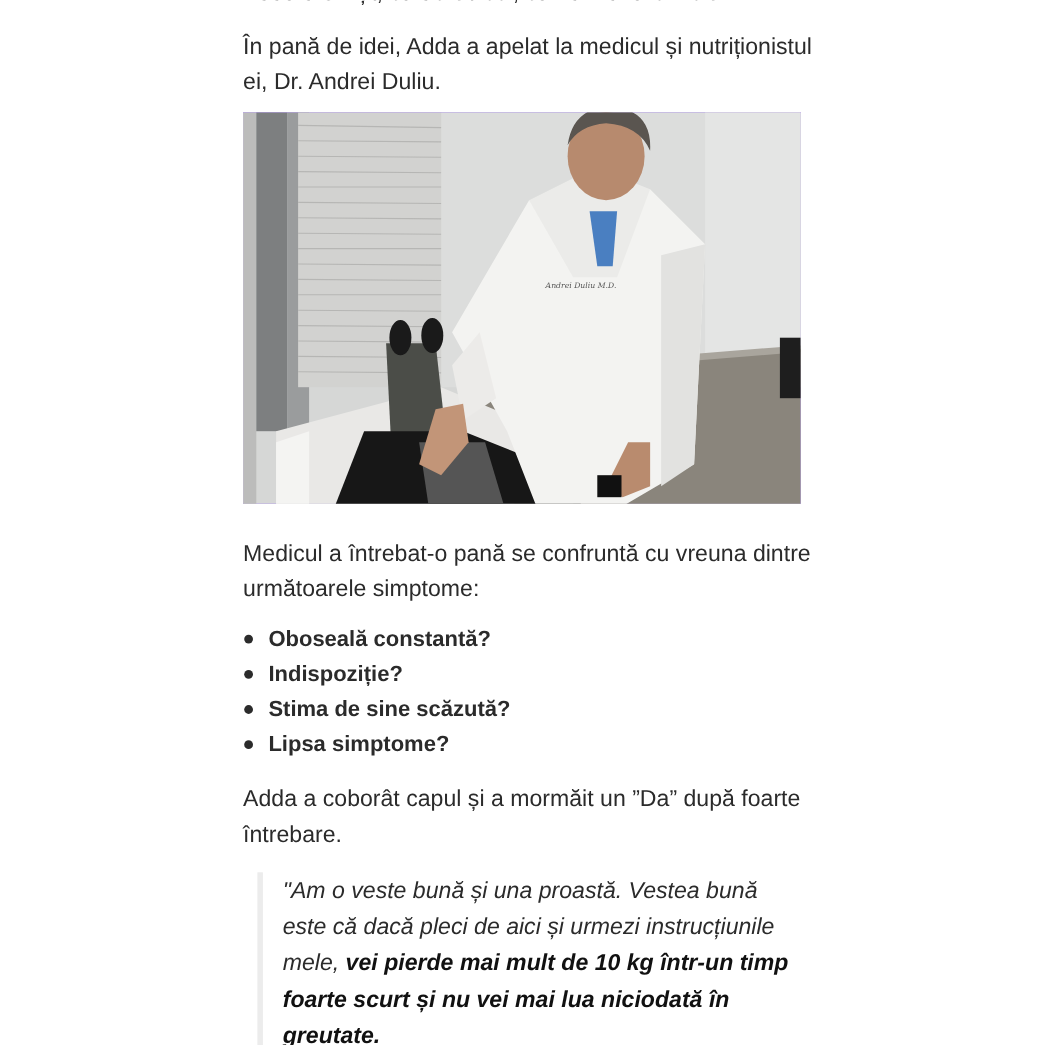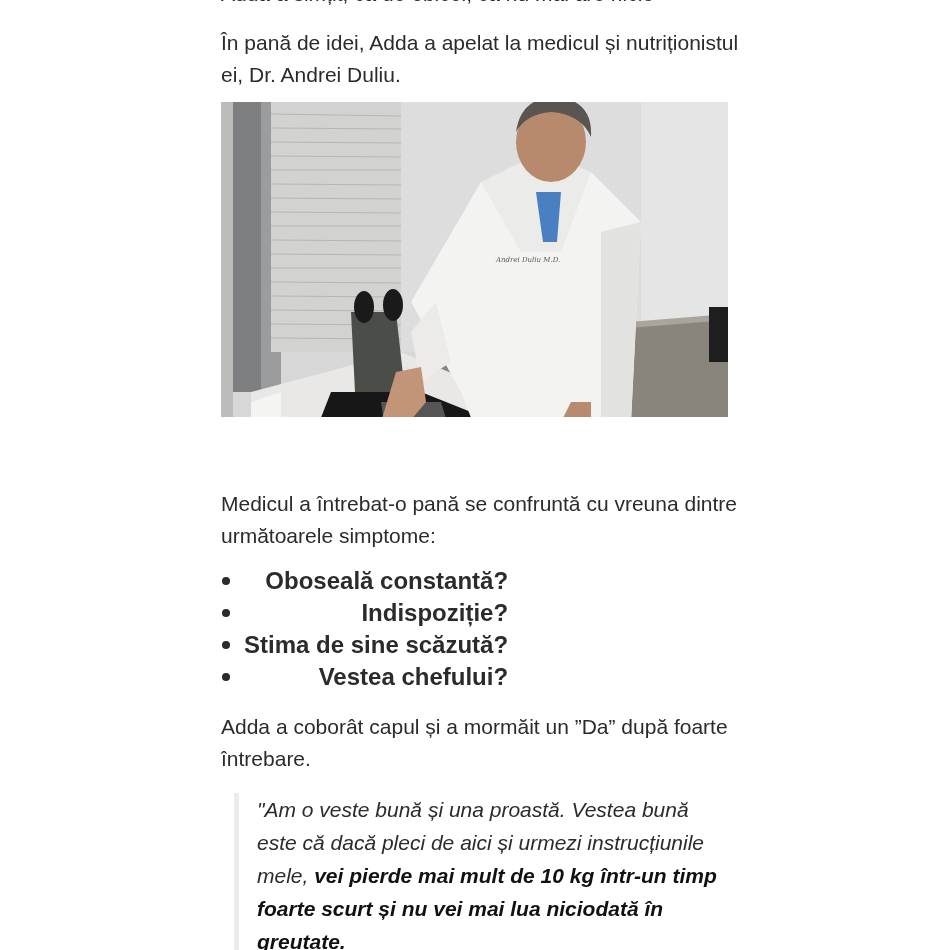--- a/index.html
+++ b/index.html
@@ -41,46 +41,45 @@
       position: absolute;
       top: 27px;
       left: 0;
       width: 520px;
     }
     .photo {
       position: absolute;
       top: 102px;
       left: 0;
       width: 507px;
-      height: 315px;
+      height: 356px;
       overflow: hidden;
       background: #8b5cf6;
     }
     .p2 {
       position: absolute;
       top: 488px;
       left: 0;
       width: 520px;
     }
     .symptoms {
       position: absolute;
       top: 565px;
       left: 0;
       margin: 0;
       padding: 0;
       list-style: none;
     }
     .symptoms li {
       position: relative;
       padding-left: 23px;
-      font-size: 24px;
+      font-size: 20px;
       line-height: 32px;
       font-weight: bold;
       color: #2b2b2b;
-      text-align: right;
     }
     .symptoms li .bullet {
       position: absolute;
       left: 1px;
       top: 12px;
       width: 8px;
       height: 8px;
       border-radius: 50%;
       background: #2b2b2b;
     }
@@ -187,21 +186,21 @@
       <text x="275" y="160" font-family="DejaVu Serif, serif" font-style="italic" font-size="7" fill="#555">Andrei Duliu M.D.</text>
     </svg>
   </div>
 
   <p class="p2">Medicul a întrebat-o pană se confruntă cu vreuna dintre următoarele simptome:</p>
 
   <ul class="symptoms">
     <li><span class="bullet"></span><span>Oboseală constantă?</span></li>
     <li><span class="bullet"></span><span>Indispoziție?</span></li>
     <li><span class="bullet"></span><span>Stima de sine scăzută?</span></li>
-    <li><span class="bullet"></span><span>Vestea chefului?</span></li>
+    <li><span class="bullet"></span><span>Lipsa simptome?</span></li>
   </ul>
 
   <p class="p3">Adda a coborât capul și a mormăit un ”Da” după foarte întrebare.</p>
 
   <blockquote class="quote" style="margin:0;">
     <p><span>"Am o veste bună și una proastă. Vestea bună este că dacă pleci de aici și urmezi instrucțiunile mele, </span><strong>vei pierde mai mult de 10 kg într-un timp foarte scurt și nu vei mai lua niciodată în greutate.</strong></p>
   </blockquote>
 
 </div>
 

